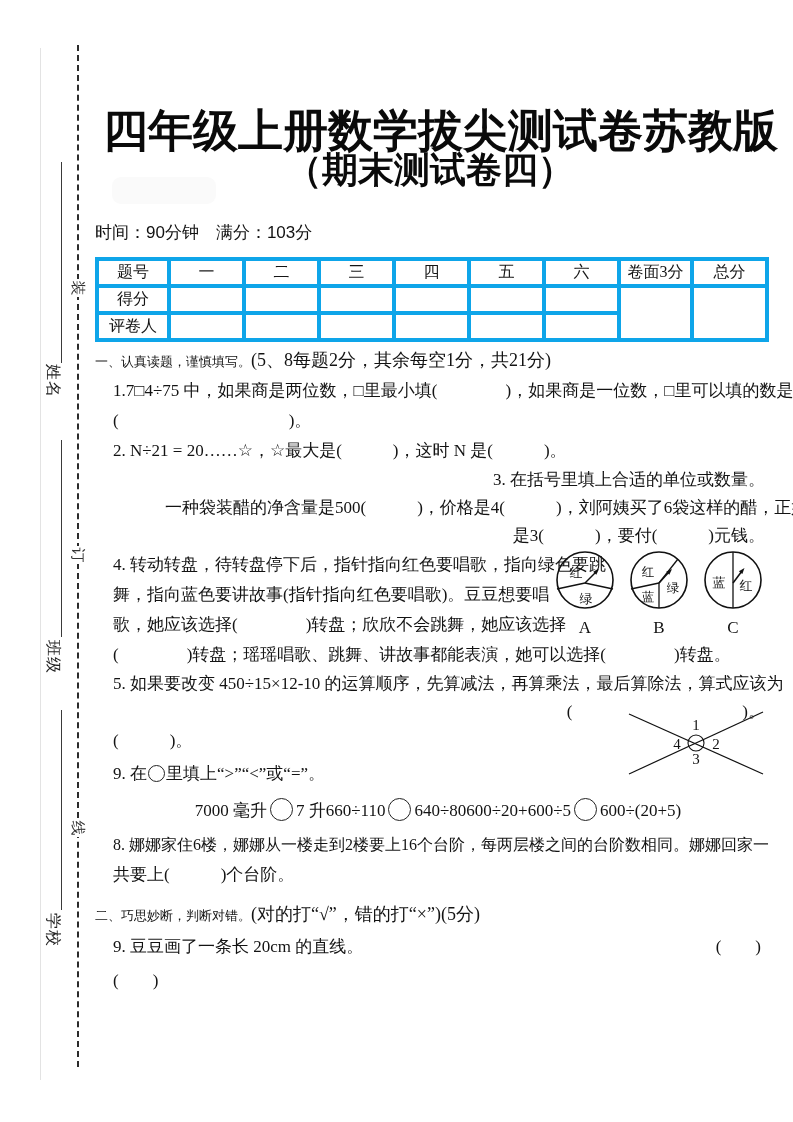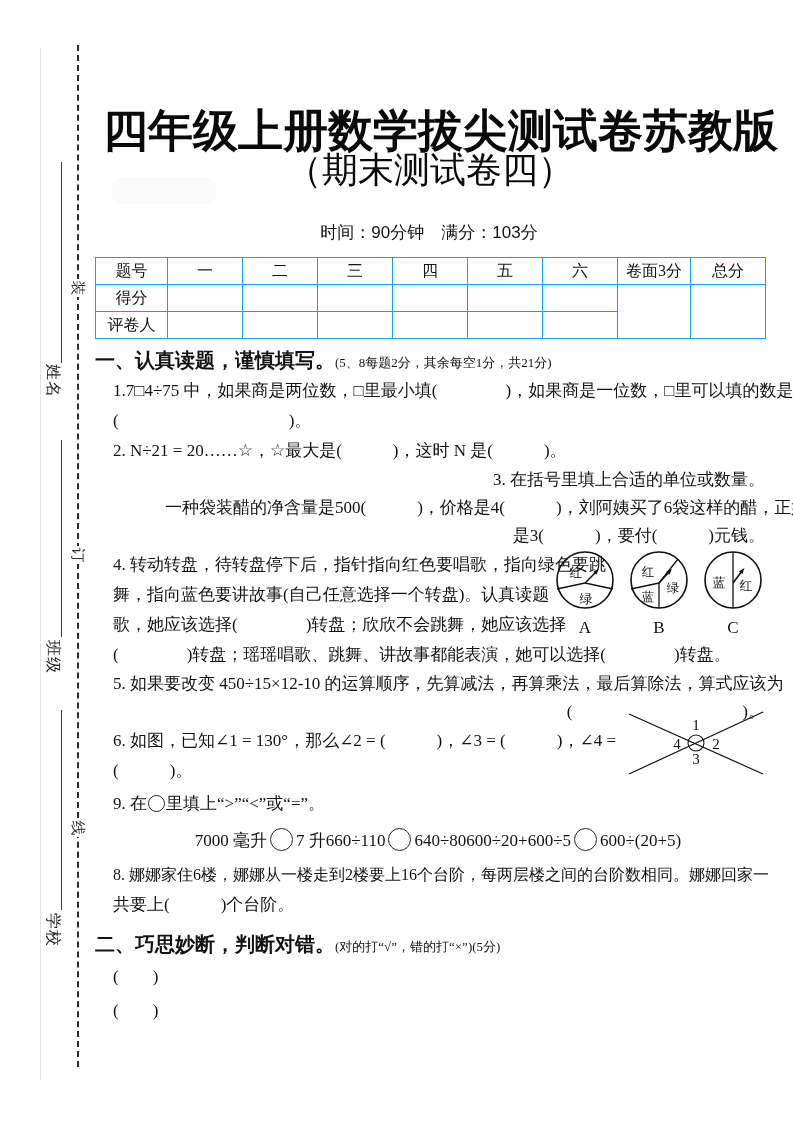--- a/index.html
+++ b/index.html
@@ -26,40 +26,40 @@
 
   
   .watermark { position:absolute; left:112px; top:177px; width:104px; height:27px; background:#fafafa; border-radius:9px; }
   .title {
     position:absolute; left:103px; top:70px; width:670px; text-align:center;
     font-size:45px; font-weight:bold; font-family:"Liberation Sans","DejaVu Sans",sans-serif;
     white-space:nowrap; color:#0a0a0a;margin-top:31px;
   }
   .subtitle {
     position:absolute; left:95px; top:146px; width:670px; text-align:center;
-    font-size:36px; font-weight:normal; font-family:"Liberation Sans","DejaVu Sans",sans-serif;
+    font-size:36px; font-weight:bold; font-family:"Liberation Sans","DejaVu Sans",sans-serif;
     white-space:nowrap; color:#0a0a0a;
   }
   .meta {
-    position:absolute; left:95px; top:221px; width:668px; text-align:center;
+    position:absolute; left:95px; top:221px; width:668px; text-align:left;
     font-size:17px; font-family:"Liberation Sans","DejaVu Sans",sans-serif; color:#111;
   }
 
   
   .score-table {
     position:absolute; left:95px; top:257px; width:670px;
     border-collapse:collapse; table-layout:fixed; font-size:16px;
   }
-  .score-table td { border:1px solid #0ea5e9; height:27px; text-align:center; vertical-align:middle; padding:0; }
+  .score-table td { border:4px solid #0ea5e9; height:27px; text-align:center; vertical-align:middle; padding:0; }
 
   
   .content { position:absolute; left:95px; top:344px; width:670px; font-size:17px; color:#131313; }
   .sec-head { height:32px; line-height:32px; white-space:nowrap; }
-  .sec-head .sec-title { font-weight:bold; font-family:"Liberation Sans","DejaVu Sans",sans-serif; font-size:20px; }
-  .sec-head .sec-note { font-size:13px; }
+  .sec-head .sec-title { font-weight:normal; font-family:"Liberation Sans","DejaVu Sans",sans-serif; font-size:13px; }
+  .sec-head .sec-note { font-size:18px; }
   .ln { height:30px; line-height:30px; padding-left:18px; white-space:nowrap; }
   .ln.h28 { height:28px; line-height:28px;text-align:right; }
   .ln.ind2 { padding-left:70px; }
   .ln.tight { font-size:16px; }
   .q4block { position:relative; }
   .q4block .ln { width:460px; }
   .q4block .ln.full { width:670px; }
   .spinner-fig { position:absolute; top:0; right:0; width:212px; height:88px; display:flex; gap:10px; }
   .angle-fig { position:absolute; top:360px; right:0; width:138px; height:76px; }
   .q7a { height:36px; line-height:36px; }
@@ -153,21 +153,21 @@
 
     <div class="ln">1.7□4÷75 中，如果商是两位数，□里最小填(　　　　)，如果商是一位数，□里可以填的数是</div>
     <div class="ln">(　　　　　　　　　　)。</div>
     <div class="ln">2. N÷21 = 20……☆，☆最大是(　　　)，这时 N 是(　　　)。</div>
     <div class="ln h28">3. 在括号里填上合适的单位或数量。</div>
     <div class="ln h28 ind2">一种袋装醋的净含量是500(　　　)，价格是4(　　　)，刘阿姨买了6袋这样的醋，正好</div>
     <div class="ln h28">是3(　　　)，要付(　　　)元钱。</div>
 
     <div class="q4block">
       <div class="ln">4. 转动转盘，待转盘停下后，指针指向红色要唱歌，指向绿色要跳</div>
-      <div class="ln">舞，指向蓝色要讲故事(自己任意选择一个转盘)。认真读题</div>
+      <div class="ln">舞，指向蓝色要讲故事(指针指向红色要唱歌)。豆豆想要唱</div>
       <div class="ln">歌，她应该选择(　　　　)转盘；欣欣不会跳舞，她应该选择</div>
       <div class="ln full">(　　　　)转盘；瑶瑶唱歌、跳舞、讲故事都能表演，她可以选择(　　　　)转盘。</div>
 
       <div class="spinner-fig">
 
         <svg width="64" height="88" viewBox="0 0 64 88">
           <circle cx="32" cy="30" r="28" fill="none" stroke="#111" stroke-width="1.6"></circle>
           <line x1="32" y1="33" x2="4" y2="39" stroke="#111" stroke-width="1.3"></line>
           <line x1="32" y1="33" x2="60" y2="39" stroke="#111" stroke-width="1.3"></line>
           <line x1="32" y1="33" x2="43" y2="22" stroke="#111" stroke-width="1.5"></line>
@@ -197,21 +197,20 @@
           <polygon points="43.5,18 41.3,24 37.9,21.3" fill="#111"></polygon>
           <text x="18" y="37" font-size="13" text-anchor="middle">蓝</text>
           <text x="45" y="40" font-size="13" text-anchor="middle">红</text>
           <text x="32" y="83" font-size="17" text-anchor="middle">C</text>
         </svg>
       </div>
     </div>
 
     <div class="ln h28">5. 如果要改变 450÷15×12-10 的运算顺序，先算减法，再算乘法，最后算除法，算式应该为</div>
     <div class="ln h28">(　　　　　　　　　　)。</div>
-    <div class="ln">6. 如图，已知∠1 = 130°，那么∠2 = (　　　)，∠3 = (　　　)，∠4 =</div>
     <div class="ln">(　　　)。</div>
 
     <svg class="angle-fig" viewBox="0 0 138 76">
       <line x1="2" y1="10" x2="136" y2="70" stroke="#111" stroke-width="1.2"></line>
       <line x1="2" y1="70" x2="136" y2="8" stroke="#111" stroke-width="1.2"></line>
       <circle cx="69" cy="39" r="8" fill="none" stroke="#111" stroke-width="1.1"></circle>
       <text x="69" y="26" font-size="15" text-anchor="middle">1</text>
       <text x="89" y="45" font-size="15" text-anchor="middle">2</text>
       <text x="69" y="60" font-size="15" text-anchor="middle">3</text>
       <text x="50" y="45" font-size="15" text-anchor="middle">4</text>
@@ -233,20 +232,21 @@
     </div>
 
     <div class="ln tight">8. 娜娜家住6楼，娜娜从一楼走到2楼要上16个台阶，每两层楼之间的台阶数相同。娜娜回家一</div>
     <div class="ln">共要上(　　　)个台阶。</div>
 
     <div class="sec-head sec2-head">
       <span class="sec-title">二、巧思妙断，判断对错。</span><span class="sec-note">(对的打“√”，错的打“×”)(5分)</span>
     </div>
 
     <div class="judge">
+      <span>9. 豆豆画了一条长 20cm 的直线。</span>
       <span>(　　)</span>
     </div>
     <div class="judge">
       <span>(　　)</span>
     </div>
 
   </div>
 </div>
 
 </body></html>

